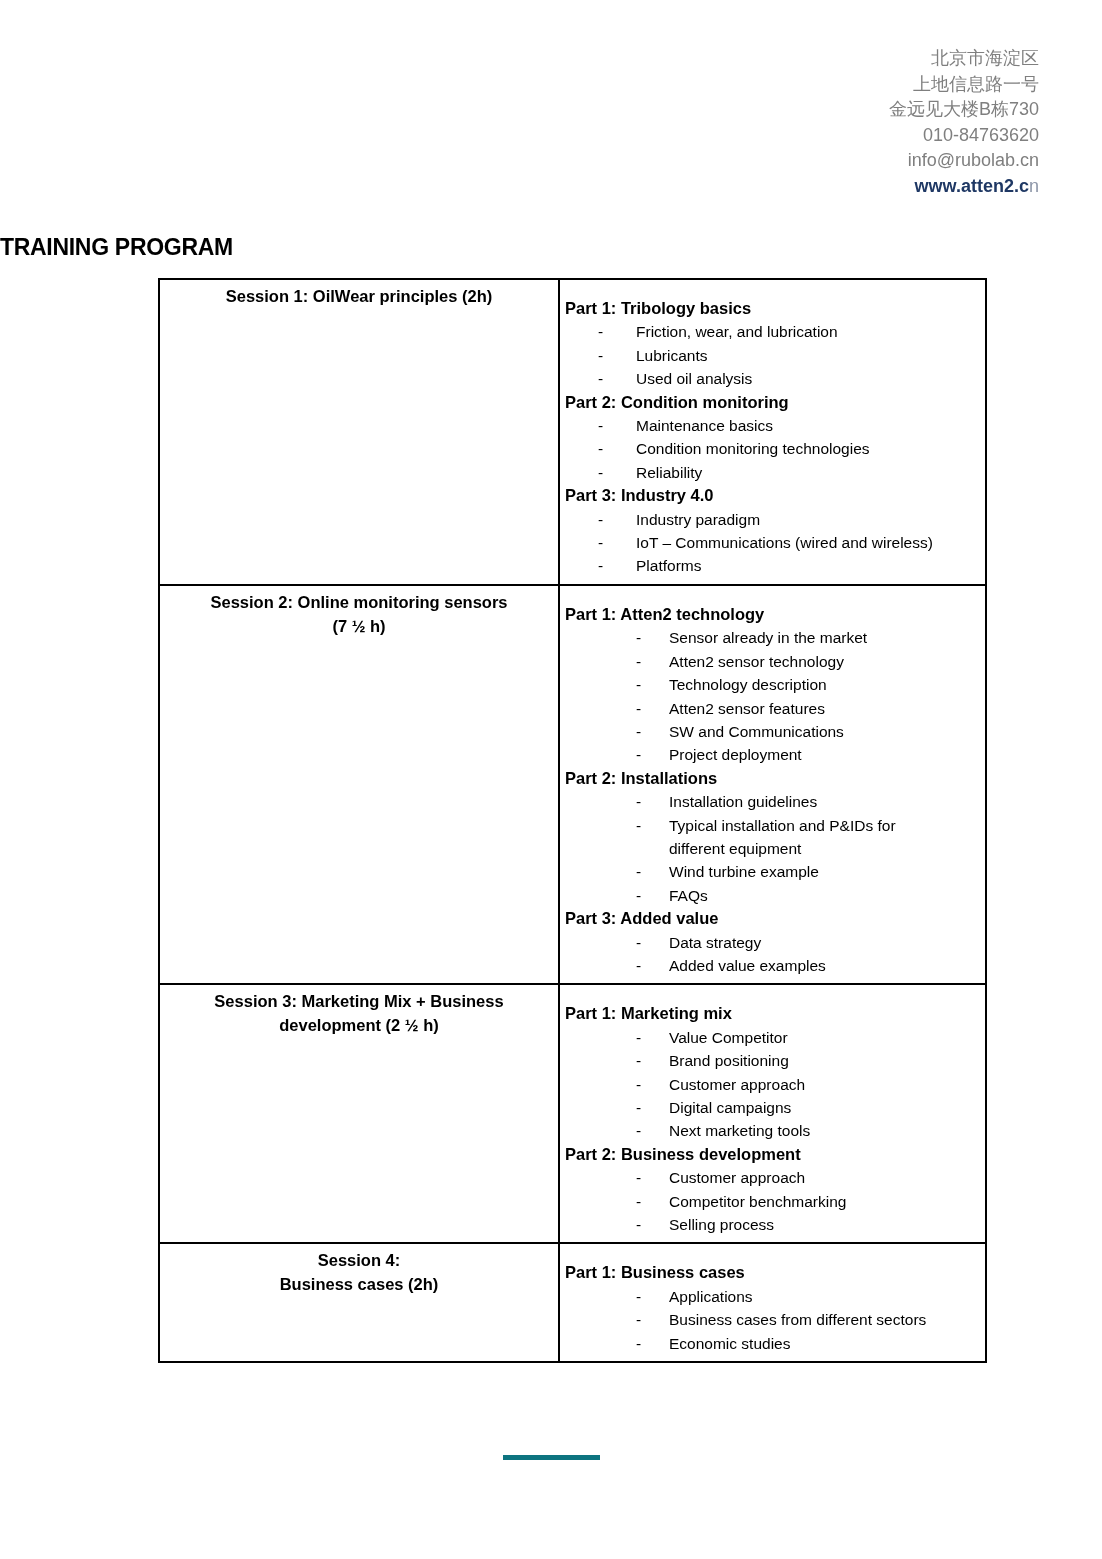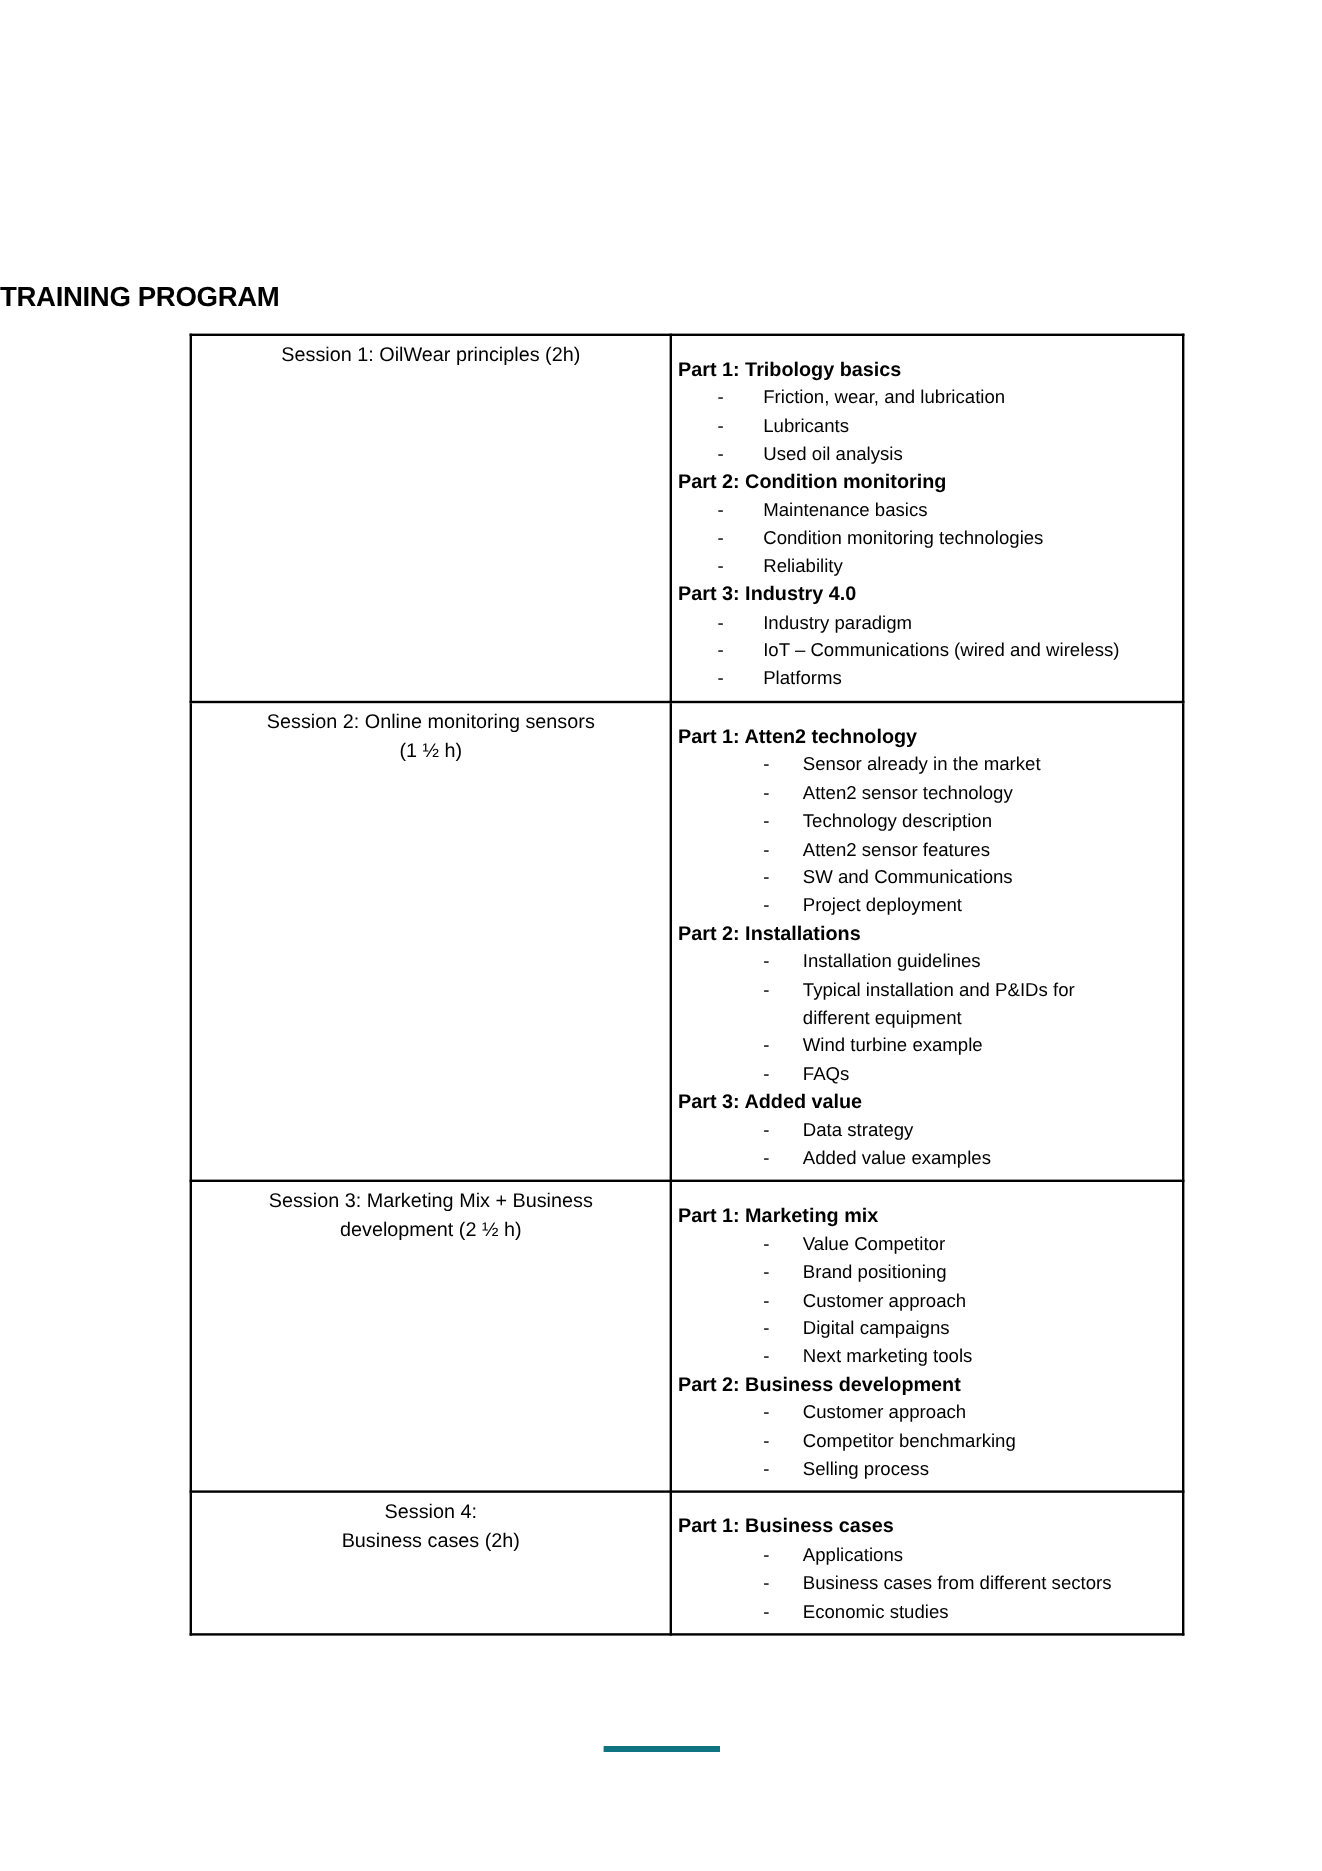--- a/index.html
+++ b/index.html
@@ -49,21 +49,21 @@
   .program-table td { border:2px solid #000; vertical-align:top; }
   .col-session { width:400px; }
   .col-content { width:427px; }
   tbody tr:nth-child(1) td { height:302px; }
   tbody tr:nth-child(2) td { height:397px; }
   tbody tr:nth-child(3) td { height:192px; }
   tbody tr:nth-child(4) td { height:110px; }
 
   .session-cell {
     vertical-align:middle; text-align:center;
-    font-weight:normal; font-size:16.5px; line-height:24px;
+    font-weight:bold; font-size:16.5px; line-height:24px;
     padding:4px 16px;
   }
   .session-title { white-space:pre-line; }
 
   .content-cell { padding:17px 6px 6px 5px; font-size:15.5px; line-height:23.4px;border-radius:15px; }
   .part-heading { font-weight:bold; font-size:16.5px; line-height:23.4px; }
   .bullet { display:flex; padding-left:33px; }
   .bullet .dash { flex:0 0 38px; }
   .bullet .bullet-text { white-space:pre-line; }
   tr.deep .bullet { padding-left:71px; }
@@ -74,20 +74,28 @@
     position:absolute; left:503px; top:1455px; width:97px; height:5px;
     background:var(--divider-teal,#0d7480);
   }
 </style>
 </head>
 <body>
 
 <div class="page">
 
 
+  <div class="contact">
+    <div class="c-line">北京市海淀区</div>
+    <div class="c-line">上地信息路一号</div>
+    <div class="c-line">金远见大楼B栋730</div>
+    <div class="c-line">010-84763620</div>
+    <div class="c-line">info@rubolab.cn</div>
+    <div class="c-line web"><span>www.atten2.c</span><span class="web-tail">n</span></div>
+  </div>
 
   <h1 class="title">TRAINING PROGRAM</h1>
 
   <table class="program-table">
     <colgroup>
         <col class="col-session">
         <col class="col-content">
       </colgroup>
     <tbody>
   <tr class="program-row">
@@ -133,21 +141,21 @@
             <div class="bullet">
               <span class="dash">-</span>
               <span class="bullet-text">Platforms</span>
             </div>
           </td>
   </tr>
 
   <tr class="program-row deep">
     <td class="session-cell">
       <div class="session-title">Session 2: Online monitoring sensors
-(1 ½ h)</div>
+(7 ½ h)</div>
     </td>
     <td class="content-cell">
             <div class="part-heading">Part 1: Atten2 technology</div>
             <div class="bullet">
               <span class="dash">-</span>
               <span class="bullet-text">Sensor already in the market</span>
             </div>
             <div class="bullet">
               <span class="dash">-</span>
               <span class="bullet-text">Atten2 sensor technology</span>

